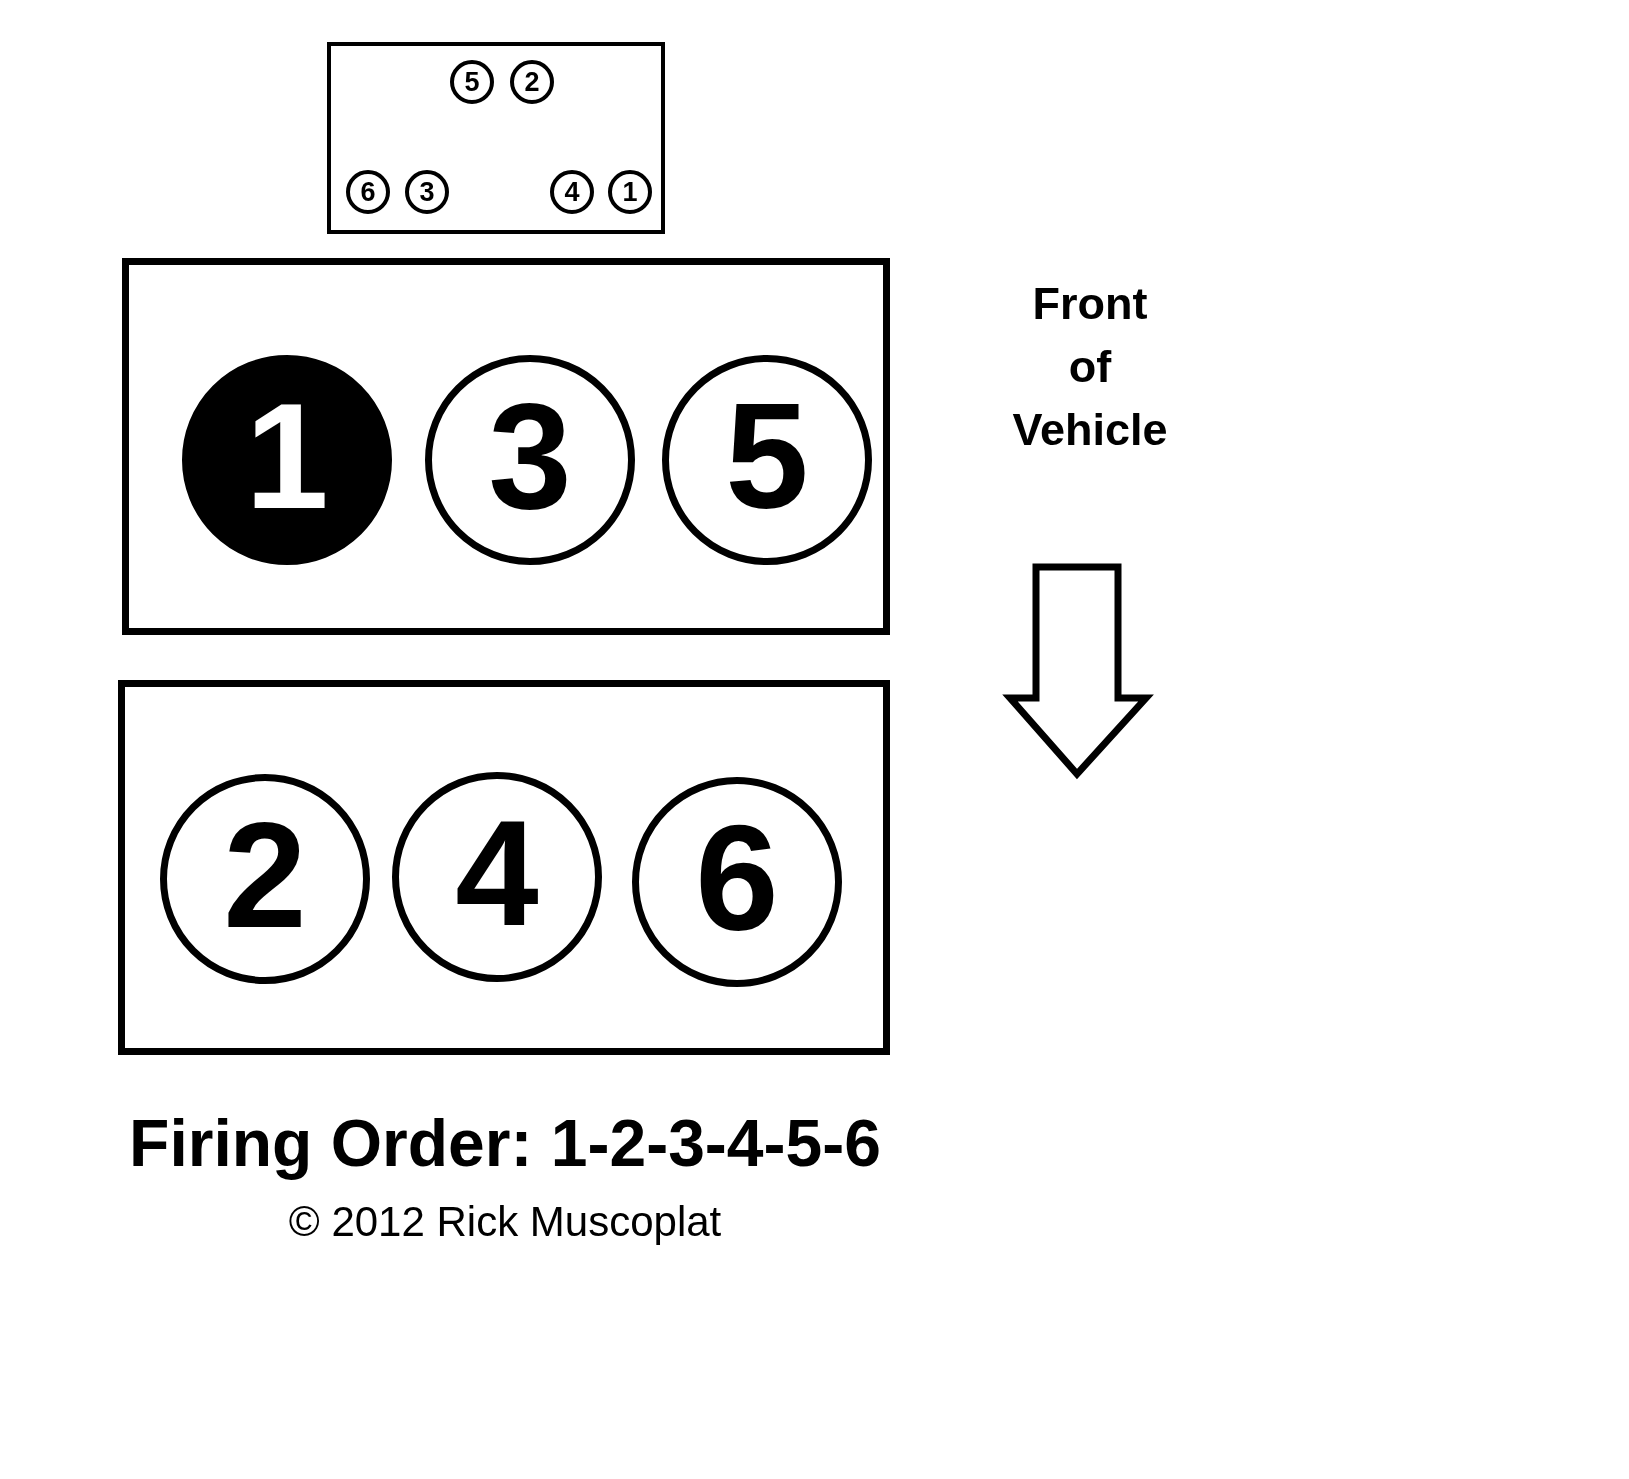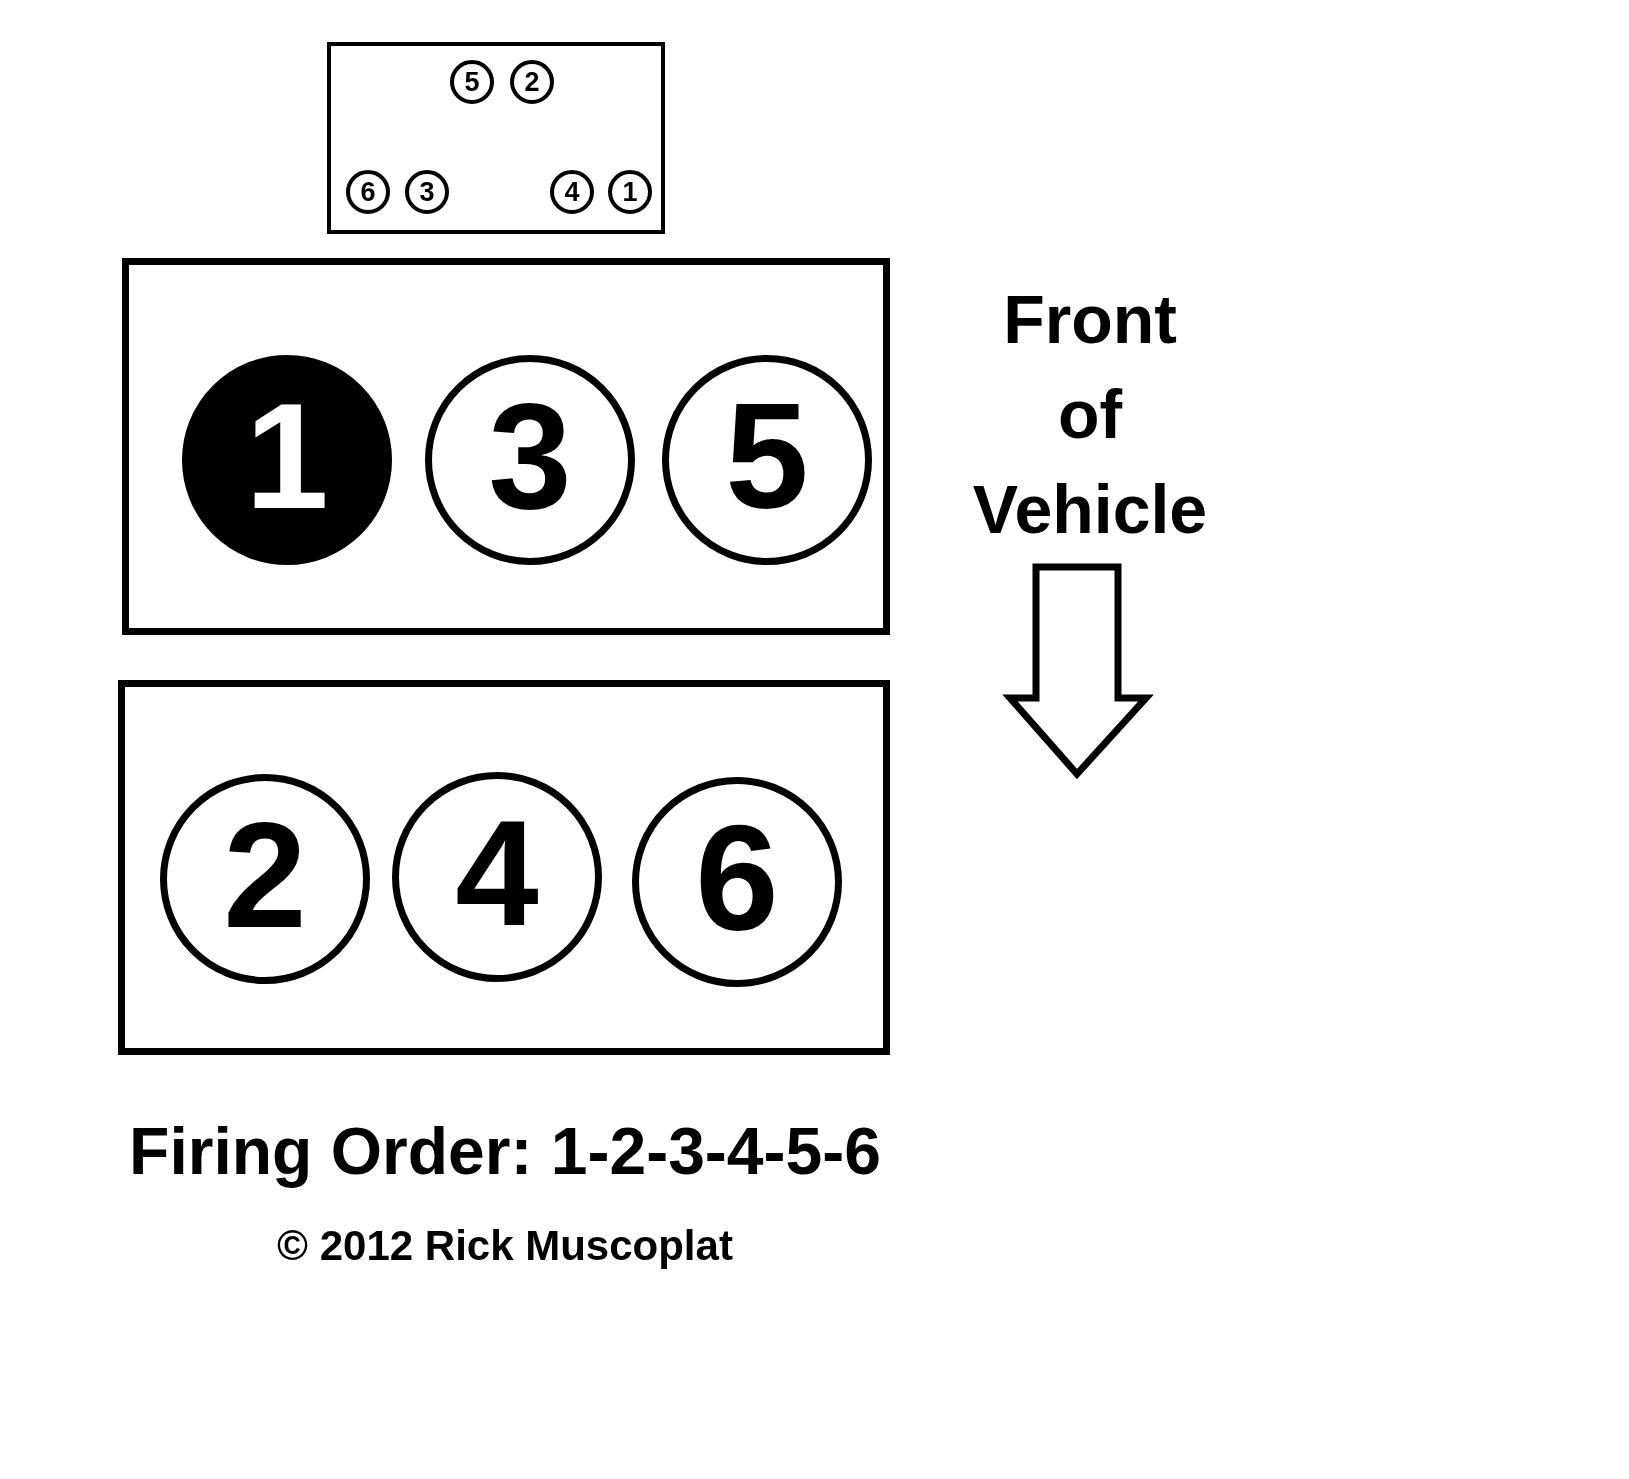--- a/index.html
+++ b/index.html
@@ -72,21 +72,21 @@
   .bc-4 { left: 267px; top: 85px; }
   .bc-6 { left: 507px; top: 90px; }
 
   
   .front-label {
     position: absolute;
     left: 930px; top: 272px;
     width: 320px;
     text-align: center;
     font-weight: bold;
-    font-size: 68px;
+    font-size: 45px;
     line-height: 1.4;
     color: #000;
   }
 
   
   .down-arrow {
     position: absolute;
     left: 1002px; top: 562px;
     width: 152px; height: 218px;
   }
@@ -101,27 +101,27 @@
   }
   .caption-engine {
     font-weight: bold;
     font-size: 58px;
     line-height: 1.1;
   }
   .caption-firing {
     font-weight: bold;
     font-size: 66px;
     line-height: 1.1;
-    margin-top: 30px;
+    margin-top: 22px;
   }
   .caption-copyright {
-    font-weight: bold;
+    font-weight: normal;
     font-size: 42px;
     line-height: 1.1;
-    margin-top: 35px;
+    margin-top: 19px;
   }
 </style>
 </head>
 <body>
 
 <div class="canvas">
 
   <div class="coil-box">
     <div class="small-circle sc-t5">
       <span>5</span>

